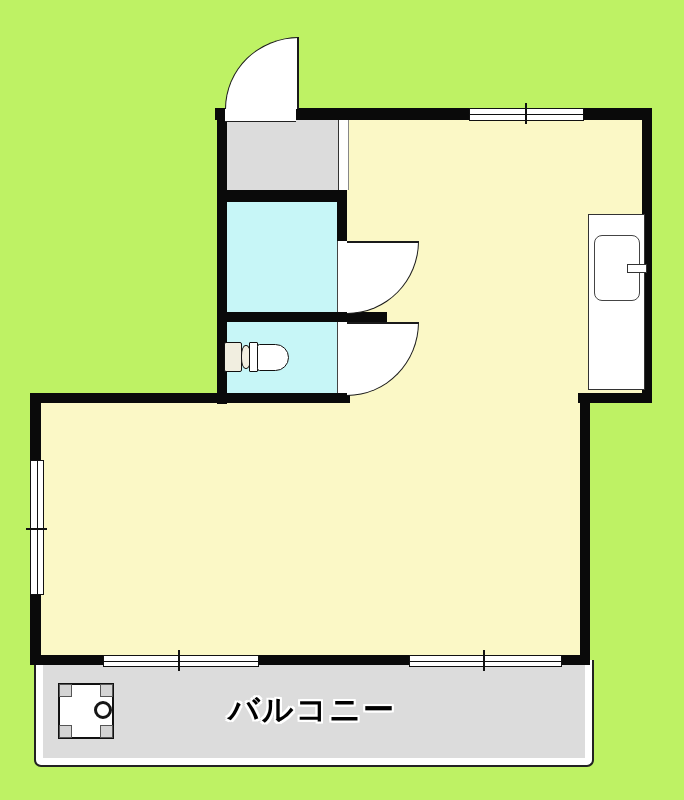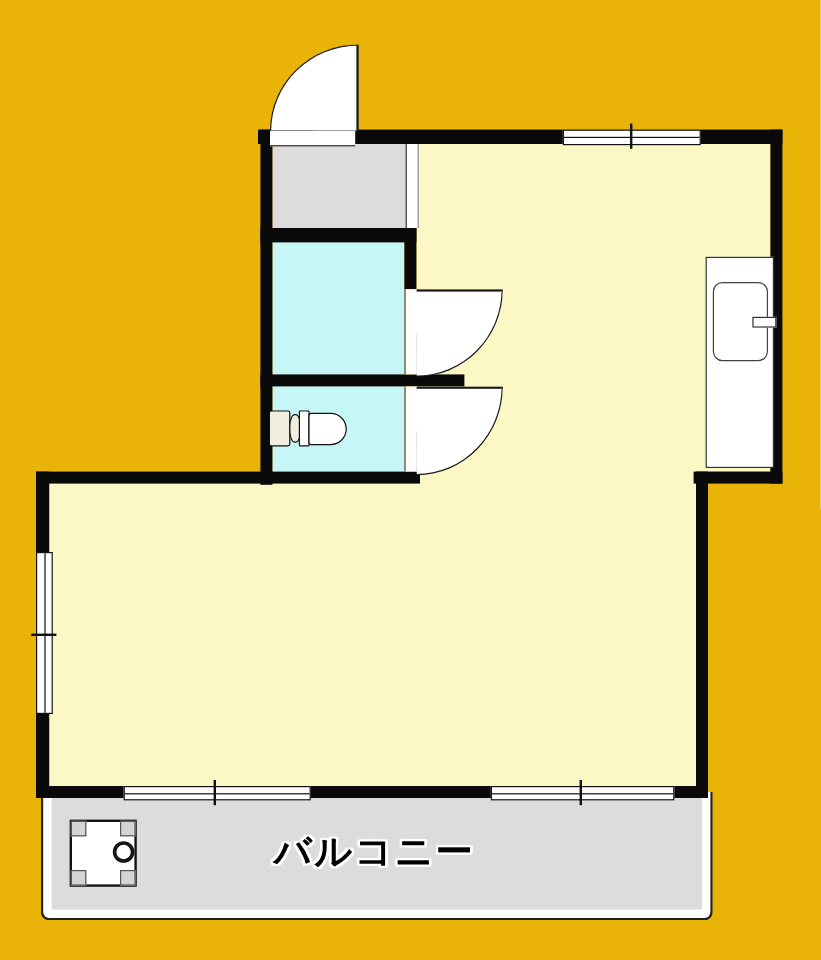--- a/index.html
+++ b/index.html
@@ -1,17 +1,17 @@
 <!DOCTYPE html>
 <html style="--wall: #0a0a0a; --room-yellow: #fbf8c6; --wet-cyan: #c7f6f7; --entry-gray: #dcdcdc; --balcony-gray: #dcdcdc; --tank-ivory: #f1eee0;"><head>
 <meta charset="utf-8">
 <style>
   html,body{margin:0;padding:0;background:#fff;}
   #floorplan{
-    position:relative;width:684px;height:800px;background:#eab308;overflow:hidden;
+    position:relative;width:684px;height:800px;background:#bef264;overflow:hidden;
     font-family:Liberation Sans, sans-serif;
   }
   .area{position:absolute;}
   .area.yellow{background:var(--room-yellow,#fbf8c6);}
   .area.cyan{background:var(--wet-cyan,#c7f6f7);}
   .area.gray{background:var(--entry-gray,#dcdcdc);}
   .wall{position:absolute;background:var(--wall,#0a0a0a);}
   .opening{position:absolute;background:#fff;}
   .window{position:absolute;background:#fff;border:1px solid #111;}
   .mullion-h{position:absolute;left:0;right:0;top:50%;height:1px;margin-top:-0.5px;background:#111;}

